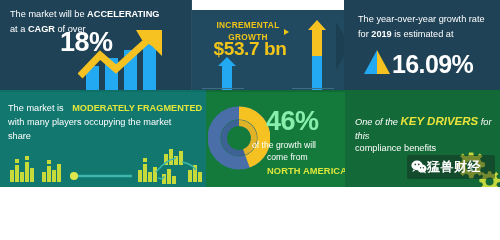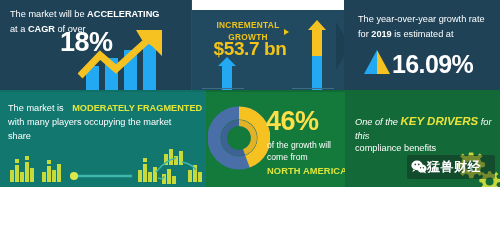--- a/index.html
+++ b/index.html
@@ -112,24 +112,24 @@
   #frag-line2 { left: 8px; top: 24px; font-size: 9.2px; width: 196px; }
   #frag-line3 { left: 8px; top: 38px; font-size: 9.2px; width: 196px; }
   .hl-yellow { color: #e2e63a; font-weight: bold; padding-left: 6px; }
 
   
   #region-value {
     position: absolute;
     left: 60px; top: 14px;
     font-size: 27px;
     font-weight: bold;
-    color: #fde047;
+    color: #86efac;
     letter-spacing: -0.5px;
   }
-  #region-line1 { left: 61px; top: 48px; font-size: 8.6px; width: 80px; }
+  #region-line1 { left: 46px; top: 48px; font-size: 8.6px; width: 80px; }
   #region-line2 { left: 61px; top: 60px; font-size: 8.6px; width: 80px; }
   #region-line3 {
     left: 61px; top: 73px; font-size: 9.3px; width: 82px;
     font-weight: bold; color: #dce53c; letter-spacing: .1px;
   }
 
   
   #drv-line1 { left: 10px; top: 22px; font-size: 9.2px; width: 142px; font-style: italic; }
   #drv-line2 { left: 10px; top: 36px; font-size: 9.2px; width: 142px; }
   #drv-line3 { left: 10px; top: 50px; font-size: 9.2px; width: 142px; }

